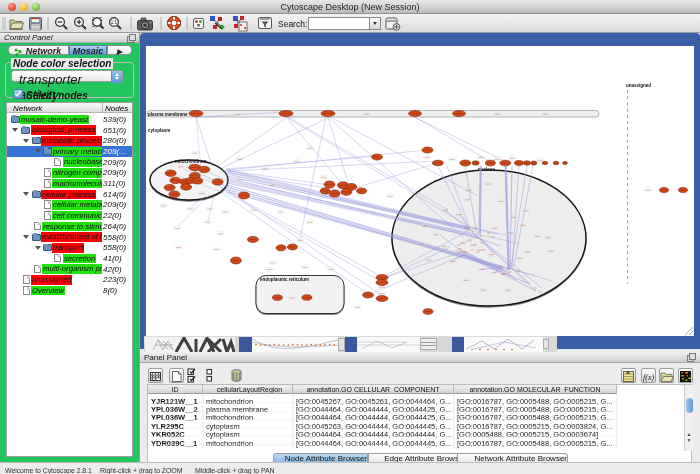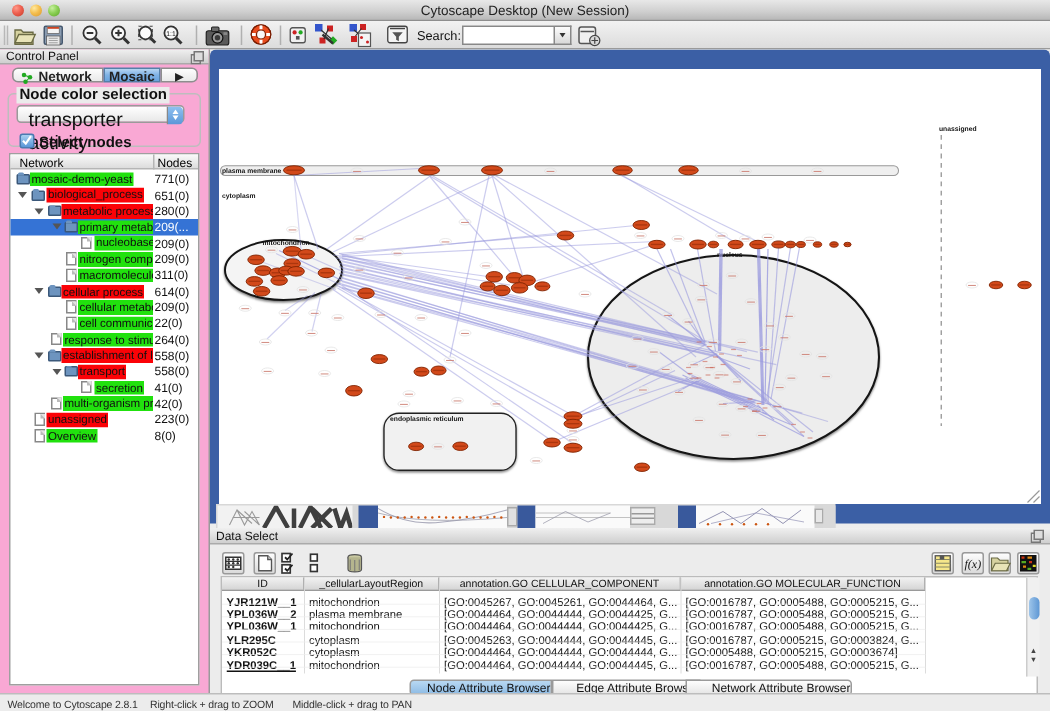--- a/index.html
+++ b/index.html
@@ -11,21 +11,21 @@
 #titlebar { left:0; top:0; width:700px; height:14px;
   background:linear-gradient(#e8e8e8,#cfcfcf 60%,#b8b8b8);
   border-bottom:1px solid #8e8e8e; }
 #titlebar .tl { position:absolute; top:3px; width:8px; height:8px; border-radius:50%; }
 #title-text { position:absolute; width:100%; text-align:center; top:2px; font-size:9px; color:#222; }
 
 
 #toolbar { left:0; top:14px; width:700px; height:19px; background:linear-gradient(#f2f2f2,#dcdcdc); border-bottom:1px solid #9a9a9a; }
 
 
-#cp { left:0; top:33px; width:140px; height:429px; background:#f9a8d4; border-right:1px solid #9a9a9a;}
+#cp { left:0; top:33px; width:140px; height:429px; background:#22c55e; border-right:1px solid #9a9a9a;font-style:italic;}
 #cp-head { position:absolute; left:0; top:0; width:139px; height:10px; background:linear-gradient(#f0f0f0,#cfcfcf); border-bottom:1px solid #aaa; }
 #cp-head span { position:absolute; left:4px; top:0px; font-size:8px; color:#111; }
 .tab { position:absolute; top:12px; height:10px; font-size:9px; font-weight:bold; color:#222; text-align:center; border:1px solid #8e8e8e; background:linear-gradient(#fdfdfd,#e9e9e9); line-height:10px;}
 .groupbox { position:absolute; border:1px solid #bdbdbd; border-radius:4px; }
 .cb-lbl { font-size:10px; font-weight:bold; color:#111; }
 
 
 #tree { position:absolute; left:6px; top:69px; width:127px; height:355px; background:#fff; border:1px solid #9f9f9f; font-size:8.5px; }
 #tree-head { position:absolute; left:0; top:0; width:125px; height:10px; background:linear-gradient(#fafafa,#dcdcdc); border-bottom:1px solid #b5b5b5; }
 .trow { position:absolute; left:0; width:125px; height:10.7px; white-space:nowrap; overflow:hidden;}
@@ -206,21 +206,21 @@
   <div id="tree">
     <div id="tree-head">
       <span style="position:absolute;left:6px;top:0.5px;font-size:8px;">Network</span>
       <span style="position:absolute;left:98px;top:0.5px;font-size:8px;">Nodes</span>
       <div style="position:absolute;left:95px;top:0;width:1px;height:10px;background:#b5b5b5;"></div>
     </div>
     <div id="rows">
         <div class="trow" style="top:11.3px;">
           <div class="folder" style="left:4px;"></div>
           <span class="lbl" style="position:absolute;left:13px;top:0.4px;background:#21e10e;max-width:82px;">mosaic-demo-yeast</span>
-          <span class="num" style="color:#111;">771(0)</span>
+          <span class="num" style="color:#111;">539(0)</span>
         </div>
         <div class="trow" style="top:22px;">
           <div class="arr" style="left:5px;"></div>
           <div class="folder" style="left:14px;"></div>
           <span class="lbl" style="position:absolute;left:24px;top:0.4px;background:#fb0207;max-width:71px;">biological_process</span>
           <span class="num" style="color:#111;">651(0)</span>
         </div>
         <div class="trow" style="top:32.7px;">
           <div class="arr" style="left:16px;"></div>
           <div class="folder" style="left:25px;"></div>
@@ -787,21 +787,21 @@
         </g>
       </svg>
   </div>
   <div class="abs" style="left:403px; top:306px; width:6px; height:10px; background:#e8e8e8; border:0.5px solid #aaa;"></div>
 
   <div class="abs" style="left:409px; top:304px; width:8px; height:15px; background:#d9d9d9;"></div>
 </div>
 
 <div class="abs" id="dp">
   <div id="dp-head">
-      <span style="position:absolute;left:4px;top:1px;font-size:8px;color:#111;">Data Select</span>
+      <span style="position:absolute;left:4px;top:1px;font-size:8px;color:#111;">Panel Panel</span>
     <svg style="position:absolute;right:4px;top:1px" width="9" height="9">
         <rect x="0.5" y="2.5" width="6" height="6" fill="none" stroke="#777"></rect>
         <rect x="2.5" y="0.5" width="6" height="6" fill="#ddd" stroke="#777"></rect>
       </svg>
   </div>
 
   <div class="dbtn" style="left:8px;">
     <svg width="13" height="13" viewBox="0 0 13 13">
         <rect x="1.5" y="2.5" width="10" height="8" fill="#fff" stroke="#333" stroke-width="1"></rect>
         <path d="M1.5 5.2 h10 M1.5 7.8 h10" stroke="#333" stroke-width="0.8"></path>
@@ -897,21 +897,21 @@
         <div class="td" style="left:148px; top:28.4px; width:158px;">[GO:0044464, GO:0044444, GO:0044425, G...</div>
         <div class="td" style="left:309px; top:28.4px; width:160px;">[GO:0016787, GO:0005488, GO:0005215, G...</div>
         <div class="td" style="left:3px; top:36.800000000000004px; width:52px; font-weight:bold;">YLR295C</div>
         <div class="td" style="left:58px; top:36.800000000000004px; width:88px;">cytoplasm</div>
         <div class="td" style="left:148px; top:36.800000000000004px; width:158px;">[GO:0045263, GO:0044444, GO:0044445, G...</div>
         <div class="td" style="left:309px; top:36.800000000000004px; width:160px;">[GO:0016787, GO:0005215, GO:0003824, G...</div>
         <div class="td" style="left:3px; top:45.2px; width:52px; font-weight:bold;">YKR052C</div>
         <div class="td" style="left:58px; top:45.2px; width:88px;">cytoplasm</div>
         <div class="td" style="left:148px; top:45.2px; width:158px;">[GO:0044464, GO:0044444, GO:0044444, G...</div>
         <div class="td" style="left:309px; top:45.2px; width:160px;">[GO:0005488, GO:0005215, GO:0003674]</div>
-        <div class="td" style="left:3px; top:53.6px; width:52px; font-weight:bold;text-decoration:underline;">YDR039C__1</div>
+        <div class="td" style="left:3px; top:53.6px; width:52px; font-weight:bold;">YDR039C__1</div>
         <div class="td" style="left:58px; top:53.6px; width:88px;">mitochondrion</div>
         <div class="td" style="left:148px; top:53.6px; width:158px;">[GO:0044464, GO:0044444, GO:0044445, G...</div>
         <div class="td" style="left:309px; top:53.6px; width:160px;">[GO:0016787, GO:0005488, GO:0005215, G...</div>
       </div>
     <svg style="position:absolute;left:0;top:0" width="545" height="68" viewBox="0 0 545 68">
       <g stroke="#d8d8d8" stroke-width="0.6">
         <line x1="55" y1="0" x2="55" y2="64"></line>
           <line x1="145" y1="0" x2="145" y2="64"></line>
         <line x1="306" y1="0" x2="306" y2="64"></line>
           <line x1="469" y1="0" x2="469" y2="64"></line>

